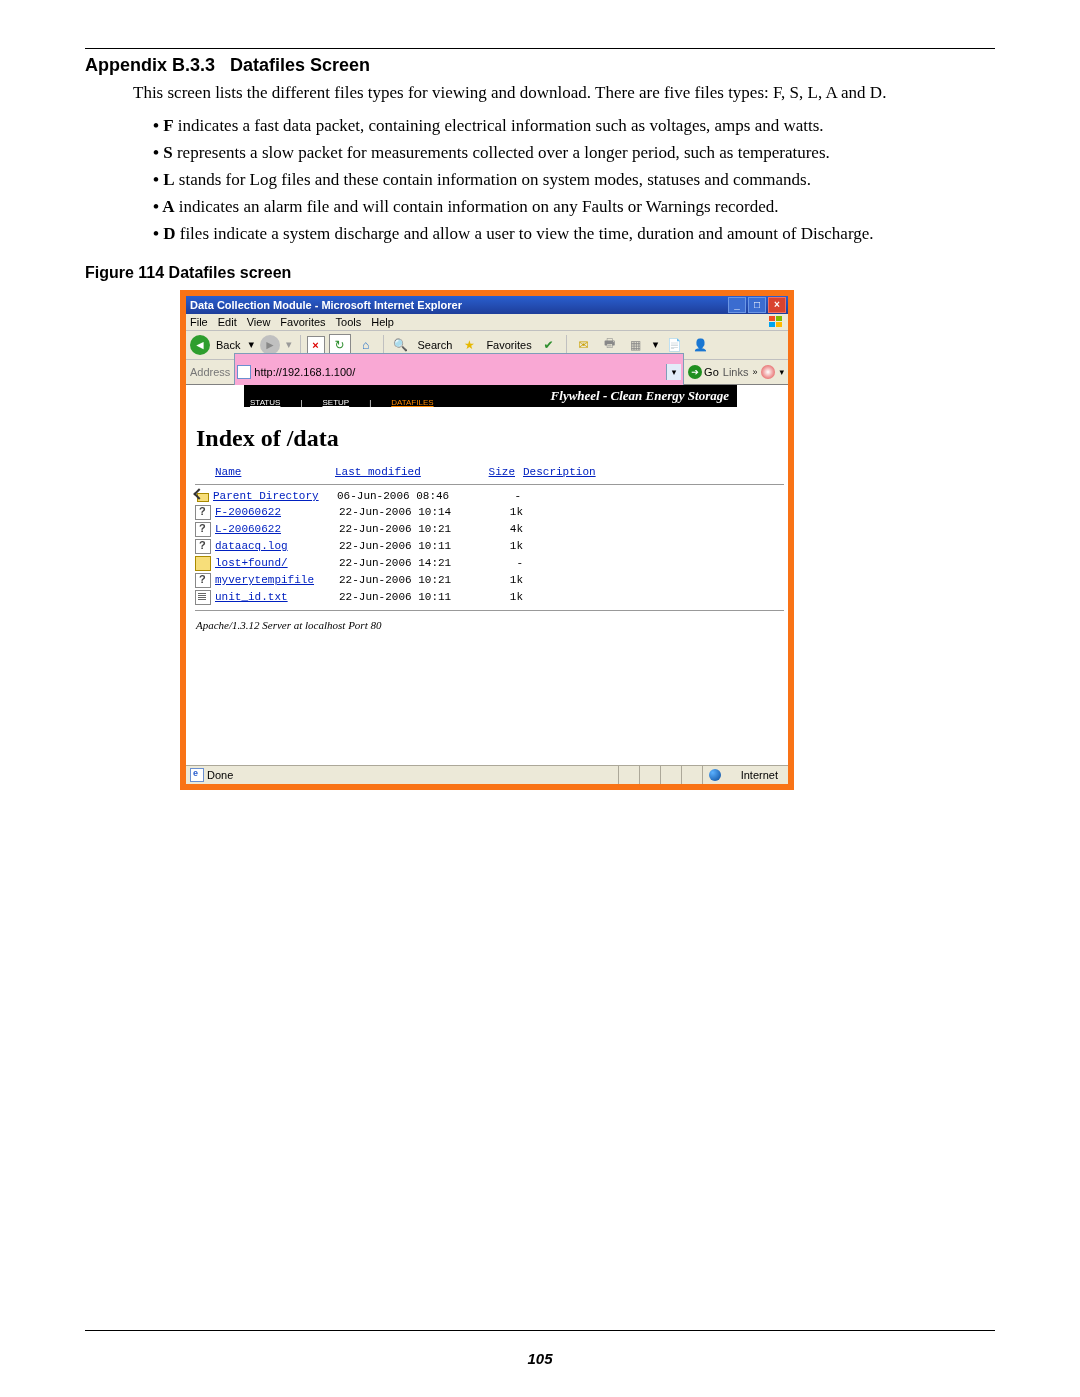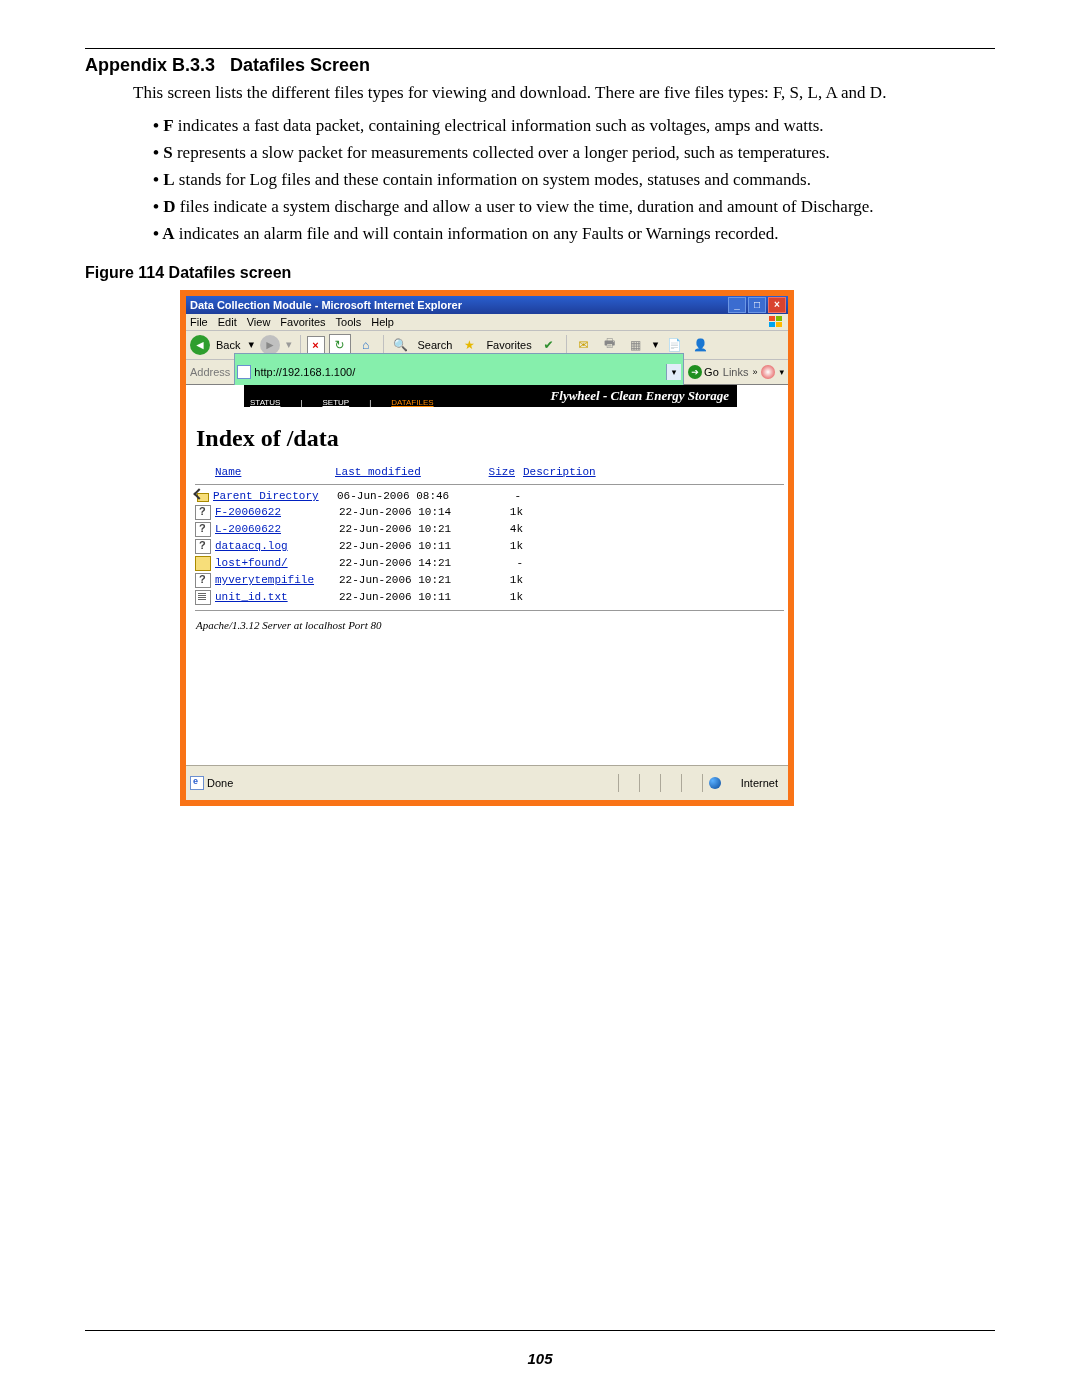--- a/index.html
+++ b/index.html
@@ -140,21 +140,21 @@
     display: flex;
     align-items: center;
     padding: 2px 4px;
     gap: 4px;
     border-bottom: 1px solid #808080;
     height: 20px;
     font-size: 11px;
   }
   .addr-field {
     flex: 1;
-    background: #86efac;
+    background: #f9a8d4;
     border: 1px solid #7f9db9;
     height: 16px;
     display: flex; align-items: center;
     padding: 10px 2px;
     font-size: 11px;
     gap: 3px;
   }
   .addr-drop { width:14px; height:16px; border-left:1px solid #7f9db9; background:#e3edf9; display:flex; align-items:center; justify-content:center; font-size:9px; color:#000;}
   .go-btn {
     height: 16px; display:flex; align-items:center; gap:2px; font-size:11px;
@@ -244,21 +244,21 @@
     font-family: "Times New Roman", serif;
     margin: 8px 0 0 10px;
   }
   .ie-status {
     height: 18px;
     background: #ece9d8;
     border-top: 1px solid #aca899;
     display: flex;
     align-items: center;
     font-size: 11px;
-    padding: 8px 4px;
+    padding: 0 4px;
   }
   .ie-status .st-done { display:flex; align-items:center; gap:3px; flex:1;}
   .st-icon { width:12px; height:12px; background:#fff; border:1px solid #6a8fd0; position:relative;}
   .st-icon::after{content:"e"; font-size:9px; color:#2a5fcf; position:absolute; left:2px; top:-1px; font-weight:bold;}
   .st-sections { display:flex; height:100%; }
   .st-cell { border-left:1px solid #aca899; width:20px; height:100%;}
   .st-internet { border-left:1px solid #aca899; padding:0 6px; display:flex; align-items:center; gap:20px;}
   .globe { width:12px; height:12px; border-radius:50%; background:radial-gradient(circle at 30% 30%,#5ab0ff,#0a4a9a);}
 
   .page-footer {
@@ -283,22 +283,22 @@
   <div class="section-title">
     <span>Appendix B.3.3</span>&nbsp;&nbsp;&nbsp;<span>Datafiles Screen</span>
   </div>
 
   <div class="body-text">This screen lists the different files types for viewing and download. There are five files types: F, S, L, A and D.</div>
 
   <ul class="bullets">
     <li><span class="bold-letter">F</span><span> indicates a fast data packet, containing electrical information such as voltages, amps and watts.</span></li>
     <li><span class="bold-letter">S</span><span> represents a slow packet for measurements collected over a longer period, such as temperatures.</span></li>
     <li><span class="bold-letter">L</span><span> stands for Log files and these contain information on system modes, statuses and commands.</span></li>
+    <li><span class="bold-letter">A</span><span> indicates an alarm file and will contain information on any Faults or Warnings recorded.</span></li>
     <li><span class="bold-letter">D</span><span> files indicate a system discharge and allow a user to view the time, duration and amount of Discharge.</span></li>
-    <li><span class="bold-letter">A</span><span> indicates an alarm file and will contain information on any Faults or Warnings recorded.</span></li>
   </ul>
 
   <div class="fig-caption">
     <span>Figure 114</span>&nbsp;<span>Datafiles screen</span>
   </div>
 
   <div class="ie-window">
     <div class="ie-titlebar">
       <span class="title-text">Data Collection Module - Microsoft Internet Explorer</span>
       <div class="win-btns">

